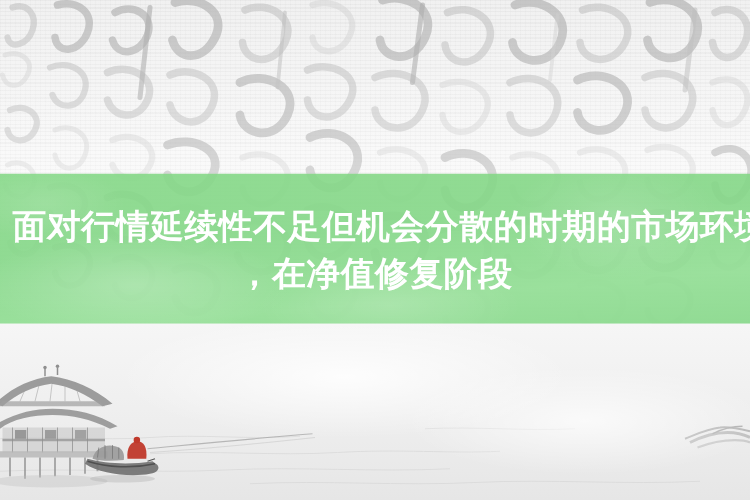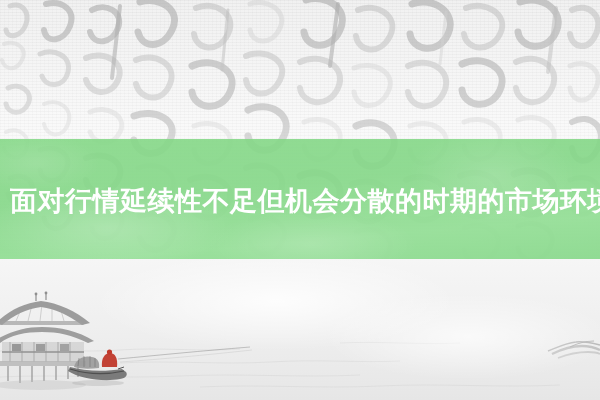--- a/index.html
+++ b/index.html
@@ -211,20 +211,21 @@
       <path class="calli-stroke" d="M556,8 L548,72" stroke-width="4"></path>
     </svg>
 
     <div class="calli-fade"></div>
   </div>
 
   <div class="text-band">
     <div class="band-mottle"></div>
     <div class="headline">
       <span>面对行情延续性不足但机会分散的时期的市场环境</span>
+      <span class="line2">，在净值修复阶段</span>
     </div>
   </div>
 
   <div class="landscape-area">
     <div class="water-grain"></div>
 
     <svg class="land-svg" width="600" height="141" viewBox="0 0 600 141">
       <defs>
         <linearGradient id="waterGrad" x1="0" y1="0" x2="0" y2="1">
           <stop offset="0%" stop-color="#f6f6f6"></stop>

